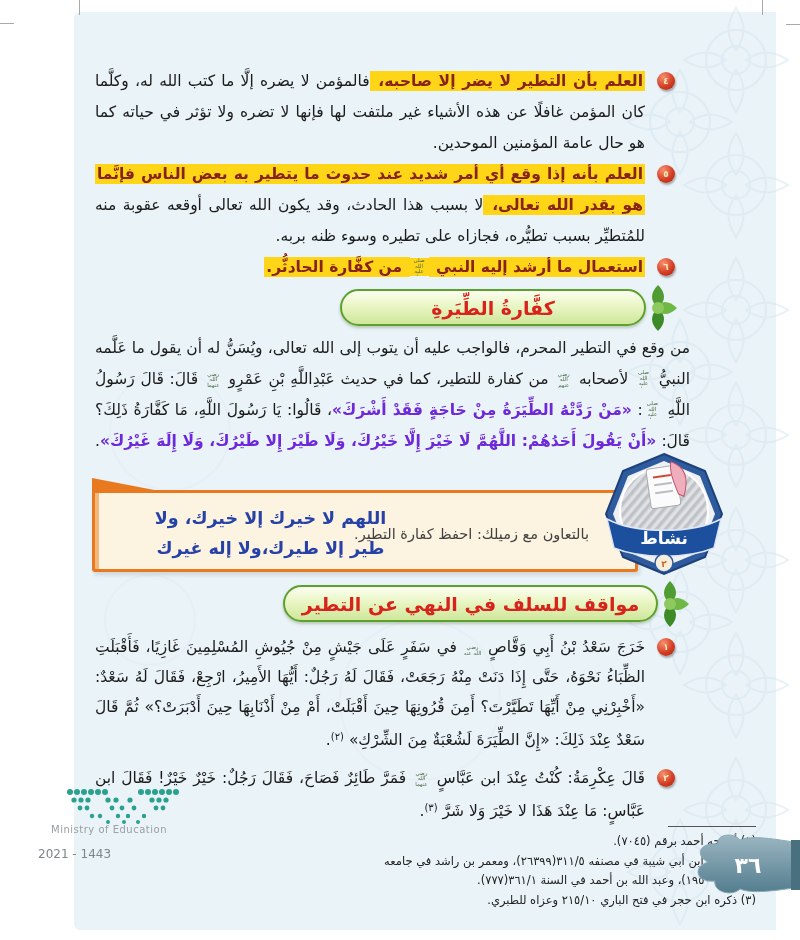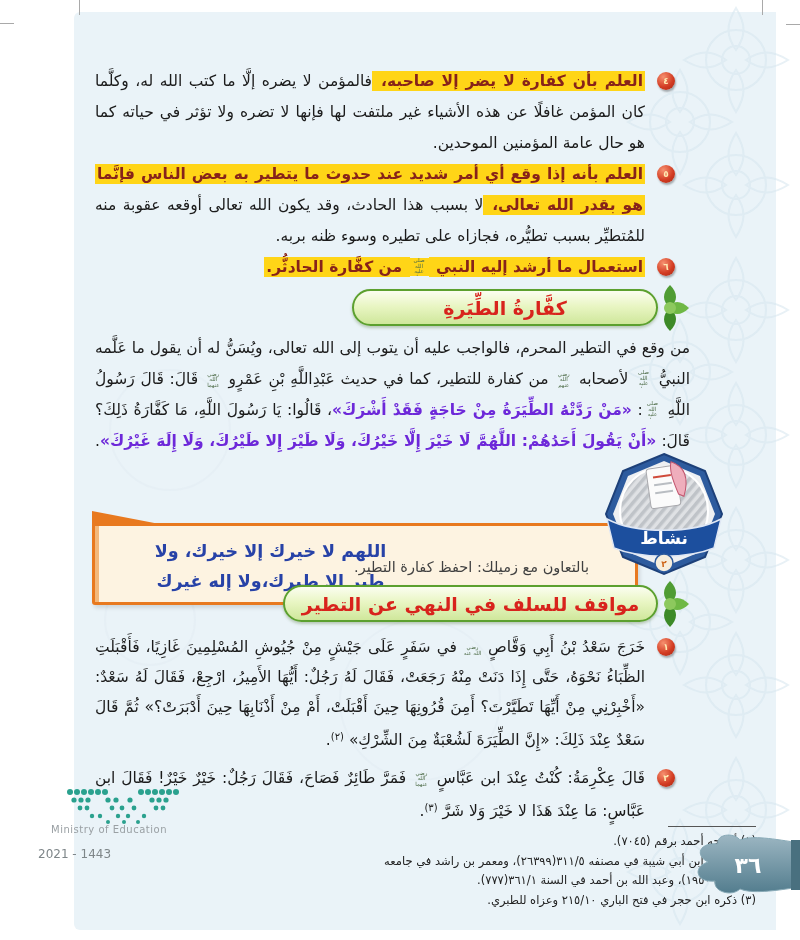--- a/index.html
+++ b/index.html
@@ -26,21 +26,21 @@
   .banner { position:absolute; height:37px; border:2px solid #5ca02f; border-radius:19px;
             background:linear-gradient(180deg,#fbfdf0 0%,#e9f6c4 45%,#cfe79b 100%);
             display:flex; align-items:center; justify-content:center;
             color:#d8231c; font-weight:bold; font-size:19px; direction:rtl;
             box-shadow:0 2px 3px rgba(90,120,60,.35); }
   .banner .clover { position:absolute; right:-34px; top:-7px; }
 
   
   .activity-box { position:absolute; left:92px; top:490px; width:546px; height:82px;
                   background:#fdf3e1; border:3px solid #e8791f; border-radius:3px;
-                  box-shadow:inset 4px 0 0 #f3b87b, 2px 3px 4px rgba(0,0,0,.12);margin-top:33px; }
+                  box-shadow:inset 4px 0 0 #f3b87b, 2px 3px 4px rgba(0,0,0,.12); }
   .activity-fold { position:absolute; left:-3px; top:-15px; width:0; height:0;
                    border-bottom:15px solid #e8791f; border-right:78px solid transparent; }
   .dua { position:absolute; left:28px; top:10px; width:295px; direction:rtl; text-align:center;
          color:#2742a7; font-weight:bold; font-size:17.5px; line-height:30px; }
   .activity-instruction { position:absolute; right:46px; top:33px; direction:rtl; text-align:right;
                           color:#404040; font-size:14.5px; }
   .badge-svg { position:absolute; left:601px; top:451px; }
 
   
   .footnotes { position:absolute; left:330px; top:826px; width:426px; direction:rtl; text-align:right;
@@ -92,33 +92,33 @@
 </svg>
 
 <div class="trim" style="left:0;top:23px;width:14px;height:1px;"></div>
 <div class="trim" style="left:79px;top:0;width:1px;height:15px;"></div>
 <div class="trim" style="right:0;top:24px;width:14px;height:1px;"></div>
 <div class="trim" style="right:37px;top:0;width:1px;height:15px;"></div>
 
 <div style="position:absolute;left:95px;top:66px;width:550px;">
   <div class="list-item arb">
     <span class="bullet">٤</span>
-    <span><span class="seg-hl">العلم بأن كفارة لا يضر إلا صاحبه، </span><span>فالمؤمن لا يضره إلَّا ما كتب الله له، وكلَّما كان المؤمن غافلًا عن هذه الأشياء غير ملتفت لها فإنها لا تضره ولا تؤثر في حياته كما هو حال عامة المؤمنين الموحدين.</span></span>
+    <span><span class="seg-hl">العلم بأن التطير لا يضر إلا صاحبه، </span><span>فالمؤمن لا يضره إلَّا ما كتب الله له، وكلَّما كان المؤمن غافلًا عن هذه الأشياء غير ملتفت لها فإنها لا تضره ولا تؤثر في حياته كما هو حال عامة المؤمنين الموحدين.</span></span>
   </div>
   <div class="list-item arb">
     <span class="bullet">٥</span>
     <span><span class="seg-hl">العلم بأنه إذا وقع أي أمر شديد عند حدوث ما يتطير به بعض الناس فإنَّما هو بقدر الله تعالى، </span><span>لا بسبب هذا الحادث، وقد يكون الله تعالى أوقعه عقوبة منه للمُتطيِّر بسبب تطيُّره، فجازاه على تطيره وسوء ظنه بربه.</span></span>
   </div>
   <div class="list-item arb">
     <span class="bullet">٦</span>
     <span><span class="seg-hl">استعمال ما أرشد إليه النبي </span><span class="seg-hlhon">صلى الله عليه وسلم</span><span class="seg-hl"> من كفَّارة الحادثُّر.</span></span>
   </div>
 </div>
 
-<div class="banner" style="left:352px;top:289px;width:306px;">
+<div class="banner" style="left:340px;top:289px;width:306px;">
   <span>كفَّارةُ الطِّيَرةِ</span>
   <svg class="clover" width="40" height="50" viewBox="0 0 40 50">
     <path d="M20,1 C28,9 28,17 20,24 C12,17 12,9 20,1Z" fill="#4f9c33"></path>
     <path d="M20,47 C28,39 28,31 20,24 C12,31 12,39 20,47Z" fill="#3d8a28"></path>
     <path d="M39,24 C31,32 23,32 16,24 C23,16 31,16 39,24Z" fill="#6fb845"></path>
     <circle cx="20" cy="24" r="6" fill="#8dc95e"></circle>
   </svg>
 </div>
 
 <div class="arb" style="position:absolute;left:95px;top:333px;width:595px;line-height:31px;"><span>من وقع في التطير المحرم، فالواجب عليه أن يتوب إلى الله تعالى، ويُسَنُّ له أن يقول ما عَلَّمه النبيُّ </span><span class="seg-hon">صلى الله عليه وسلم</span><span> لأصحابه </span><span class="seg-hon">رضي الله عنهم</span><span> من كفارة للتطير، كما في حديث عَبْدِاللَّهِ بْنِ عَمْرٍو </span><span class="seg-hon">رضي الله عنهما</span><span> قَالَ: قَالَ رَسُولُ اللَّهِ </span><span class="seg-hon">صلى الله عليه وسلم</span><span>: </span><span class="seg-blue">«مَنْ رَدَّتْهُ الطِّيَرَةُ مِنْ حَاجَةٍ فَقَدْ أَشْرَكَ»</span><span>، قَالُوا: يَا رَسُولَ اللَّهِ، مَا كَفَّارَةُ ذَلِكَ؟ قَالَ: </span><span class="seg-blue">«أَنْ يَقُولَ أَحَدُهُمْ: اللَّهُمَّ لَا خَيْرَ إِلَّا خَيْرُكَ، وَلَا طَيْرَ إِلا طَيْرُكَ، وَلَا إِلَهَ غَيْرُكَ»</span><span>. </span><span class="seg-sup">(١)</span></div>

